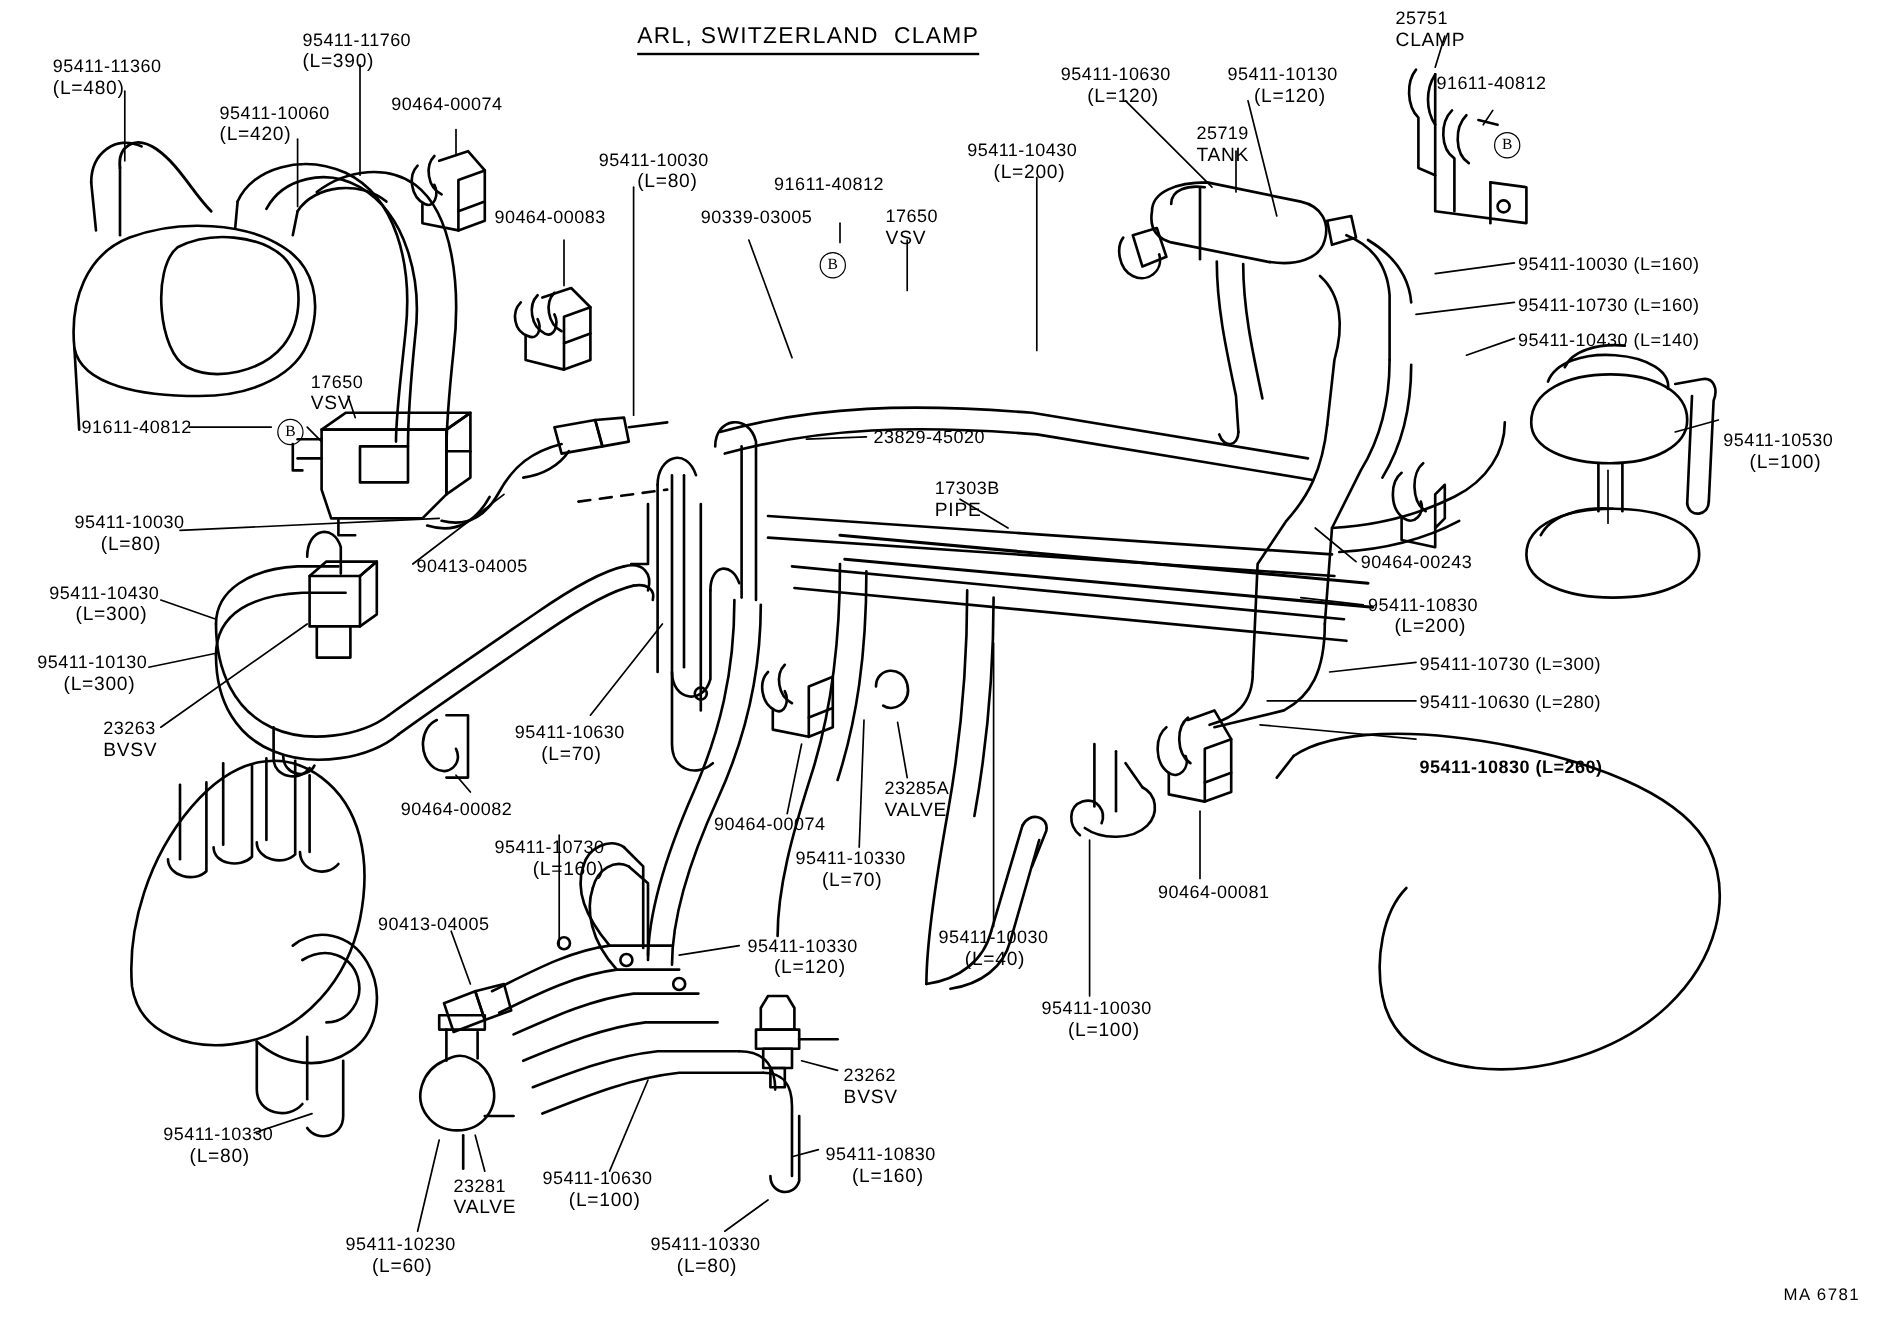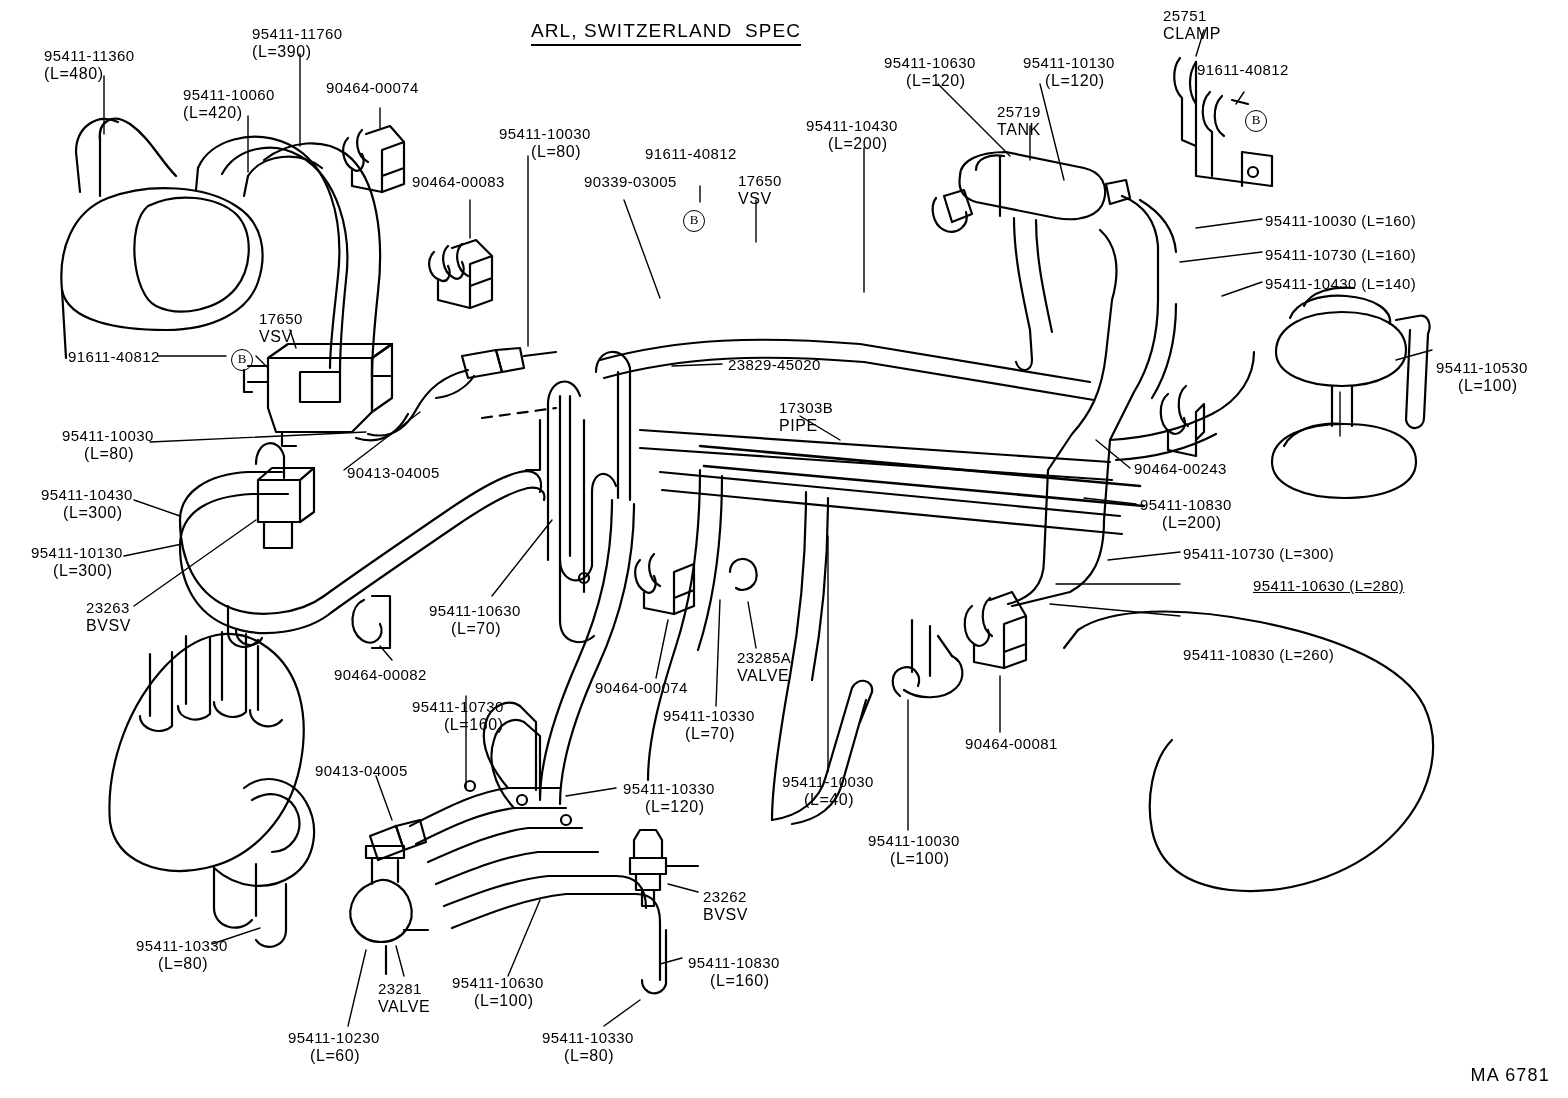--- a/index.html
+++ b/index.html
@@ -45,42 +45,42 @@
     font-size: 19px;
     letter-spacing: 1.1px;
     border-bottom: 2px solid #000;
     padding-bottom: 2px;
     white-space: pre;
   }
   #figcode {
     position: absolute;
     right: 18px;
     bottom: 12px;
-    font-size: 18px;
+    font-size: 14px;
     letter-spacing: 1.2px;
     white-space: pre;
   }
   .bmark {
     position: absolute;
     width: 20px;
     height: 20px;
     border: 1.6px solid #000;
     border-radius: 50%;
     font-size: 13px;
     line-height: 18px;
     text-align: center;
     font-family: "Liberation Serif", serif;
   }
 </style>
 </head>
 <body>
 
 <div id="page">
 
-  <div id="title">ARL, SWITZERLAND  SPEC</div>
+  <div id="title">ARL, SWITZERLAND  CLAMP</div>
 
   <svg id="diagram-svg" viewBox="0 0 1568 1098" xmlns="http://www.w3.org/2000/svg">
     <g fill="none" stroke="#000" stroke-width="2.2" stroke-linecap="round" stroke-linejoin="round">
 
       <path d="M62 290 C58 250 72 212 108 198 C150 182 206 186 236 206 C262 222 268 252 258 282 C248 312 212 330 166 330 C120 330 68 322 62 290 Z"></path>
       <path d="M148 206 C176 192 216 196 236 214 C254 232 252 268 236 288 C218 310 180 318 156 306 C132 294 126 224 148 206 Z"></path>
       <path d="M62 290 L66 358"></path>
       <path d="M100 196 L100 140"></path>
       <path d="M196 190 L198 168"></path>
       <path d="M244 196 L248 176"></path>
@@ -401,22 +401,22 @@
     <div class="label left" style="left:41px;  top:487px;"><span>95411-10430</span><span class="sub" style="margin-left:22px;">(L=300)</span></div>
     <div class="label left" style="left:31px;  top:545px;"><span>95411-10130</span><span class="sub" style="margin-left:22px;">(L=300)</span></div>
     <div class="label left" style="left:86px;  top:600px;"><span>23263</span><span class="sub">BVSV</span></div>
     <div class="label left" style="left:334px; top:667px;"><span>90464-00082</span></div>
     <div class="label left" style="left:429px; top:603px;"><span>95411-10630</span><span class="sub" style="margin-left:22px;">(L=70)</span></div>
     <div class="label left" style="left:728px; top:357px;"><span>23829-45020</span></div>
     <div class="label left" style="left:779px; top:400px;"><span>17303B</span><span class="sub">PIPE</span></div>
     <div class="label left" style="left:1134px;top:461px;"><span>90464-00243</span></div>
     <div class="label left" style="left:1140px;top:497px;"><span>95411-10830</span><span class="sub" style="margin-left:22px;">(L=200)</span></div>
     <div class="label left" style="left:1183px;top:546px;"><span>95411-10730 (L=300)</span></div>
-    <div class="label left" style="left:1253px;top:578px;text-decoration:underline;"><span>95411-10630 (L=280)</span></div>
-    <div class="label left" style="left:1183px;top:647px;"><span>95411-10830 (L=260)</span></div>
+    <div class="label left" style="left:1183px;top:578px;"><span>95411-10630 (L=280)</span></div>
+    <div class="label left" style="left:1183px;top:632px;font-weight:bold;"><span>95411-10830 (L=260)</span></div>
     <div class="label left" style="left:737px; top:650px;"><span>23285A</span><span class="sub">VALVE</span></div>
     <div class="label left" style="left:595px; top:680px;"><span>90464-00074</span></div>
     <div class="label left" style="left:663px; top:708px;"><span>95411-10330</span><span class="sub" style="margin-left:22px;">(L=70)</span></div>
     <div class="label left" style="left:965px; top:736px;"><span>90464-00081</span></div>
     <div class="label left" style="left:782px; top:774px;"><span>95411-10030</span><span class="sub" style="margin-left:22px;">(L=40)</span></div>
     <div class="label left" style="left:868px; top:833px;"><span>95411-10030</span><span class="sub" style="margin-left:22px;">(L=100)</span></div>
     <div class="label left" style="left:412px; top:699px;text-align:right;"><span>95411-10730</span><span class="sub" style="margin-left:22px;">(L=160)</span></div>
     <div class="label left" style="left:315px; top:763px;"><span>90413-04005</span></div>
     <div class="label left" style="left:623px; top:781px;"><span>95411-10330</span><span class="sub" style="margin-left:22px;">(L=120)</span></div>
     <div class="label left" style="left:703px; top:889px;"><span>23262</span><span class="sub">BVSV</span></div>

